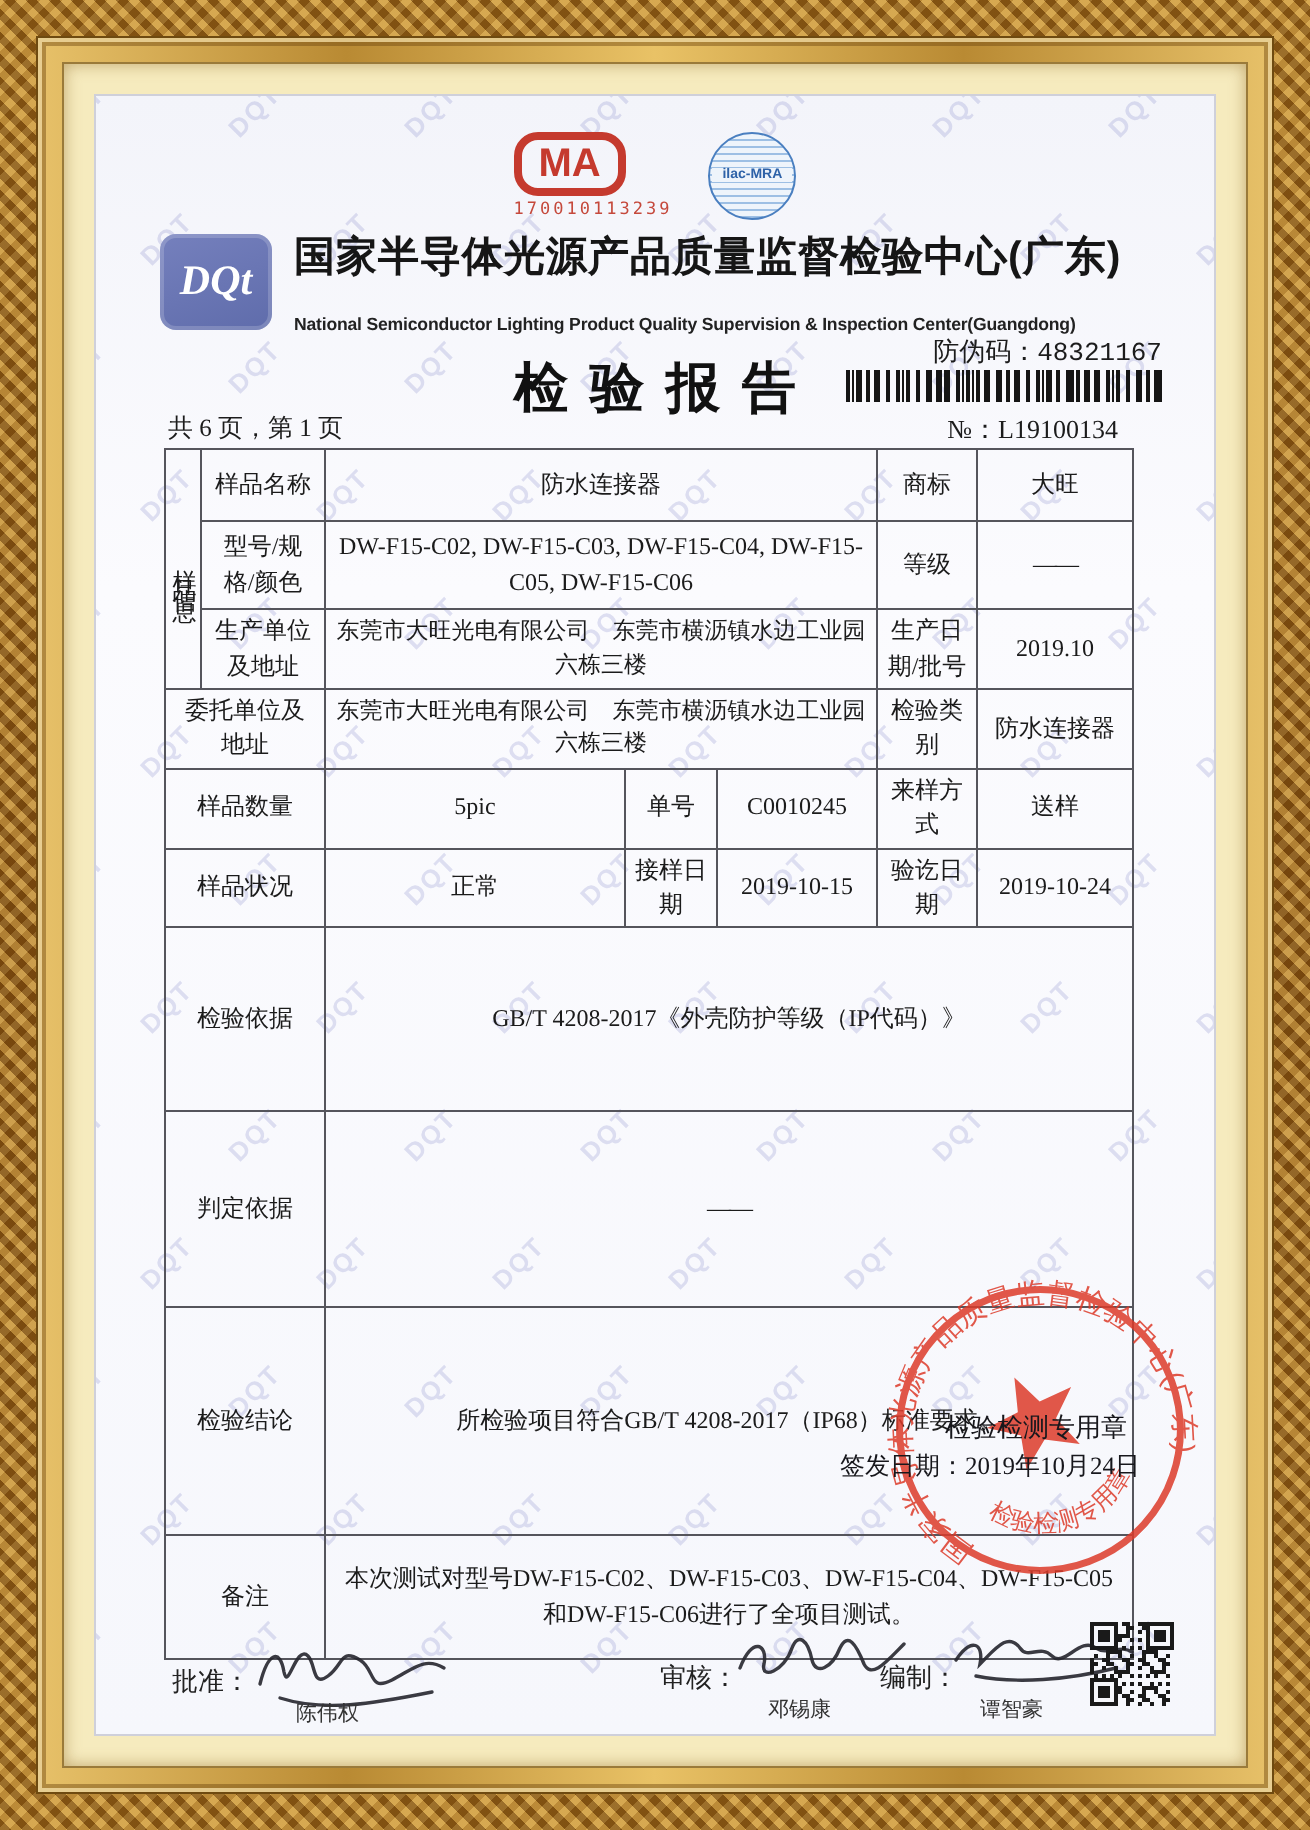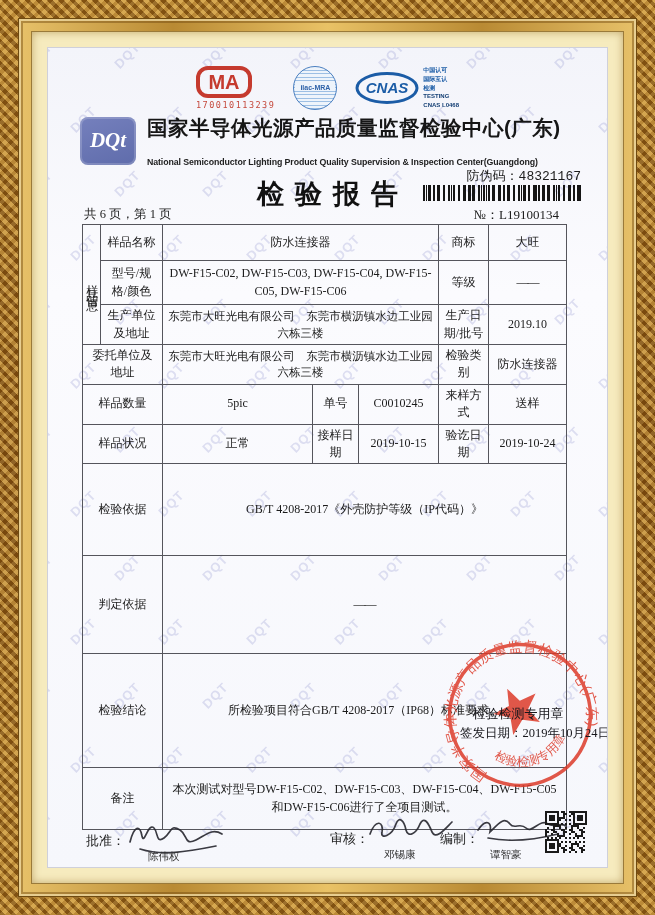--- a/index.html
+++ b/index.html
@@ -66,21 +66,21 @@
   td.vlabel{writing-mode:vertical-lr;text-orientation:upright;letter-spacing:5px;padding:2px 0;font-size:12px;}
   td.left{text-align:left;padding-left:8px;}
   td.top{vertical-align:top;padding-top:8px;}
   td.concl{vertical-align:top;text-align:left;padding:22px 8px 0 58px;position:relative;}
   .dash{letter-spacing:-1px;}
 
   
   .stamp-layer{position:absolute;left:0;top:0;width:100%;height:100%;z-index:3;pointer-events:none;}
   .stamp{position:absolute;left:394px;top:589px;width:156px;height:156px;transform:rotate(-26deg);opacity:.85;}
   .stamp-caption{position:absolute;left:395px;top:657px;width:150px;text-align:center;font-size:13px;color:#17171c;z-index:4;}
-  .issue-date{position:absolute;left:372px;top:677px;width:190px;text-align:right;font-size:12.5px;color:#17171c;z-index:4;}
+  .issue-date{position:absolute;left:372px;top:677px;width:190px;text-align:left;font-size:12.5px;color:#17171c;z-index:4;}
 
   
   .sig-label{position:absolute;font-size:13px;color:#222;z-index:2;}
   .sig-svg{position:absolute;z-index:2;}
   .sig-name{position:absolute;font-size:10.5px;color:#333;z-index:2;}
   .qr{position:absolute;right:20px;top:763px;width:42px;height:42px;z-index:2;}
 </style>
 </head>
 <body>
 
@@ -185,33 +185,20 @@
 
     <div class="logos">
       <div class="logo-cma">
         <div class="cma-box">
                 <span>MA</span>
               </div>
         <div class="cma-num">170010113239</div>
       </div>
       <div class="logo-ilac">
         <div class="ilac-label">ilac-MRA</div>
-      </div>
-      <div class="logo-cnas">
-        <svg width="64" height="40">
-          <ellipse cx="32" cy="20" rx="30" ry="14.5" fill="none" stroke="#1b5ca6" stroke-width="3"></ellipse>
-          <text x="32" y="25" text-anchor="middle" font-family="Liberation Sans,sans-serif" font-style="italic" font-weight="bold" font-size="15" fill="#1b5ca6">CNAS</text>
-        </svg>
-        <div class="cnas-side">
-          <div>中国认可</div>
-          <div>国际互认</div>
-          <div>检测</div>
-          <div class="dk">TESTING</div>
-          <div class="dk">CNAS L0468</div>
-        </div>
       </div>
     </div>
 
     <div class="brand">
       <div class="dqt-logo">DQt</div>
       <div>
         <div class="org-cn">国家半导体光源产品质量监督检验中心(广东)</div>
         <div class="org-en">National Semiconductor Lighting Product Quality Supervision &amp; Inspection Center(Guangdong)</div>
       </div>
     </div>

